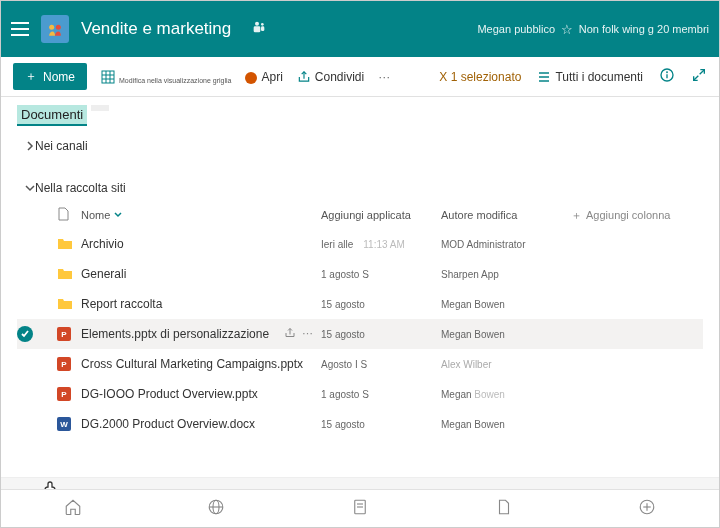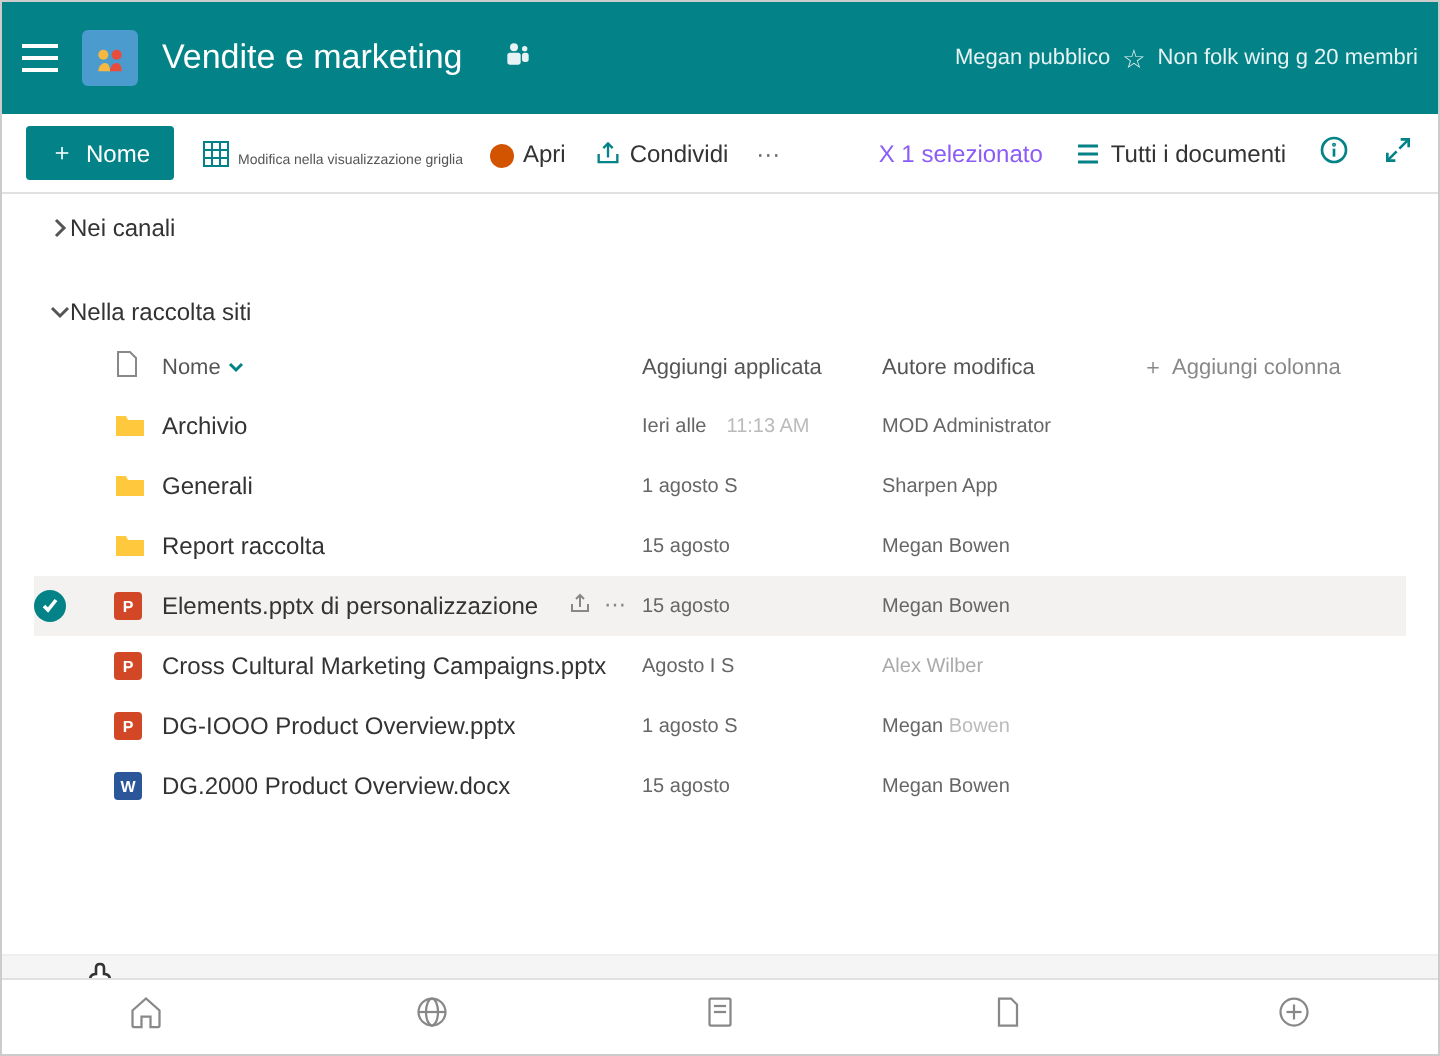--- a/index.html
+++ b/index.html
@@ -14,36 +14,36 @@
   .spacer { flex: 1; }
   .grp { font-size: 11px; opacity: .9; display:flex; align-items:center; gap:6px; }
   .star { font-size: 13px; }
   .toolbar { height: 40px; border-bottom: 1px solid #e1e1e1; display: flex; align-items: center; padding: 0 12px; gap: 14px; font-size: 12px; color: #333; }
   .btn-new { background: #038387; color: #fff; padding: 5px 12px; border-radius: 2px; display:flex; align-items:center; gap:6px; cursor:pointer; font-size:12px;}
   .tb-item { display:flex; align-items:flex-end; gap:4px; cursor:pointer; }
   .tb-grid { color:#038387; }
   .tb-small { font-size: 7px; color:#555; }
   .orange-dot{width:12px;height:12px;background:#d35400;border-radius:50%;}
   .tb-right { margin-left:auto; display:flex; align-items:center; gap:16px; }
-  .sel-ct { font-size:12px; color:#8b5cf6;}
+  .sel-ct { font-size:12px; color:#a16207;}
   .hdr-i { color:#038387; cursor:pointer; }
   .tab-bar { padding: 8px 16px 6px; }
   .tab-lbl { font-size: 13px; color:#222; border-bottom:2px solid #038387; padding-bottom:4px; background:#b7e8e0; padding:2px 4px;}
   .tab-sup { width:18px;height:6px;background:#eee;display:inline-block;margin-left:4px;vertical-align:top;}
   .list { flex:1; overflow:auto; padding: 0 16px; }
   .sec { padding: 10px 0 6px 8px; font-size:12px; color:#333; display:flex; align-items:center; gap:0; cursor:pointer;}
   .cols { display:grid; grid-template-columns: 40px 24px 240px 120px 130px 120px; padding: 6px 0; font-size:11px; color:#555; border-bottom: none;}
   .cols .h { display:flex; align-items:center; gap:4px;text-align:center;}
   .row { display:grid; grid-template-columns: 40px 24px 240px 120px 130px 120px; align-items:center; padding:6px 0; font-size:12px; color:#333; border-bottom: none; min-height:30px;}
   .row.sel { background:#f3f2f1; }
   .fi { width:16px;height:14px; }
   .folder{fill:#ffc83d;}
   .ppt{background:#d24726;width:14px;height:14px;border-radius:2px;display:flex;align-items:center;justify-content:center;color:#fff;font-size:8px;font-weight:bold;}
   .doc{background:#2b579a;width:14px;height:14px;border-radius:2px;display:flex;align-items:center;justify-content:center;color:#fff;font-size:8px;font-weight:bold;}
-  .name-cell{display:flex;align-items:center;gap:10px;}
+  .name-cell{display:flex;align-items:flex-end;gap:10px;}
   .mod{font-size:10px;color:#666;}
   .author{font-size:10px;color:#666;}
   .author.light{color:#aaa;}
   .chk{width:16px;height:16px;border-radius:50%;background:#038387;display:flex;align-items:center;justify-content:center;}
   .chk svg{width:10px;height:10px;fill:#fff;}
   .actions{display:flex;gap:6px;color:#888;font-size:11px;margin-left:auto;padding-right:8px;}
   .cursor{position:absolute;left:36px;top:381px;pointer-events:none;}
   .main-wrap{position:relative;flex:1;overflow:hidden;display:flex;flex-direction:column;}
   .hscroll{height:12px;background:#f5f5f5;border-top:1px solid #eee;}
   .bottombar{height:38px;border-top:1px solid #e1e1e1;display:flex;align-items:center;justify-content:space-around;color:#888;}
@@ -136,20 +136,23 @@
           <path d="M10 20H4v-6"></path>
           <path d="M20 4l-7 7"></path>
           <path d="M4 20l7-7"></path>
         </svg>
     </span>
   </div>
 </div>
 
 <div class="main-wrap">
 
+<div class="tab-bar">
+  <span class="tab-lbl">Documenti</span><span class="tab-sup"></span>
+</div>
 
 <div class="list">
   <div class="sec">
     <svg width="10" height="10" viewBox="0 0 10 10">
           <path d="M3 1l4 4-4 4" fill="none" stroke="#555" stroke-width="1.5"></path>
         </svg>
     <span>Nei canali</span>
   </div>
 
   <div class="sec" style="margin-top:12px;">

